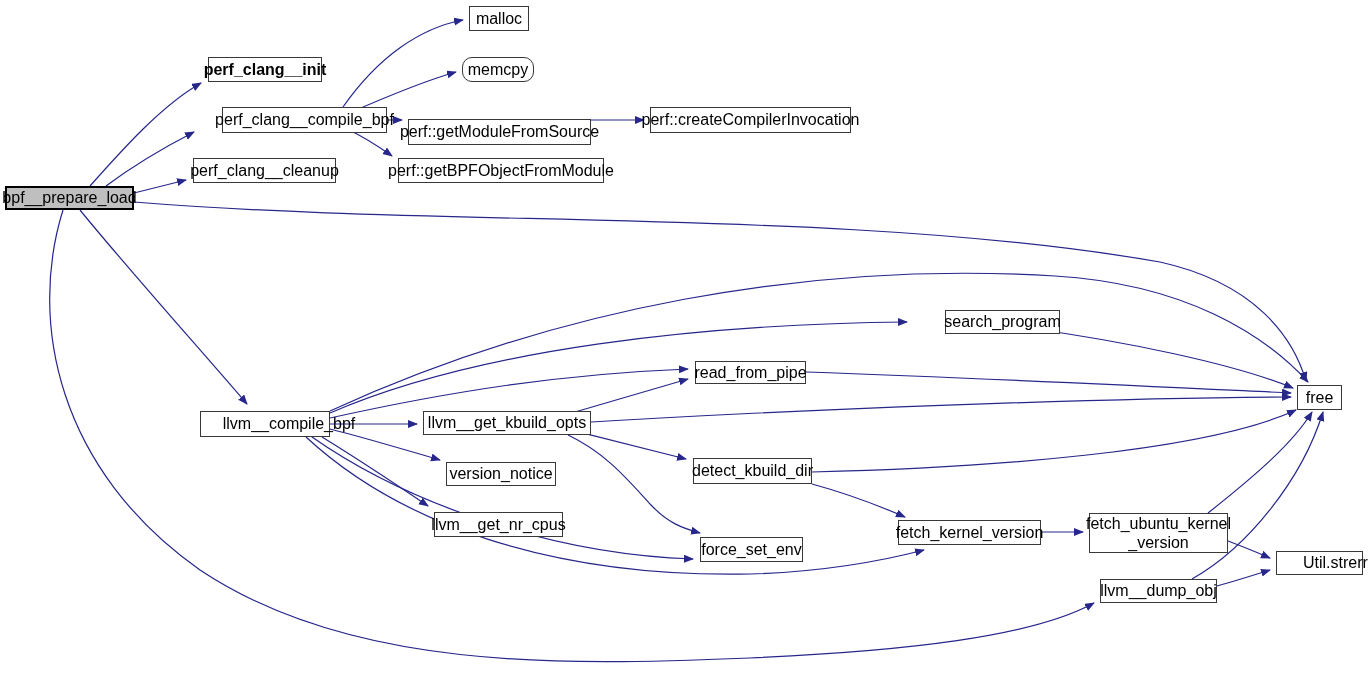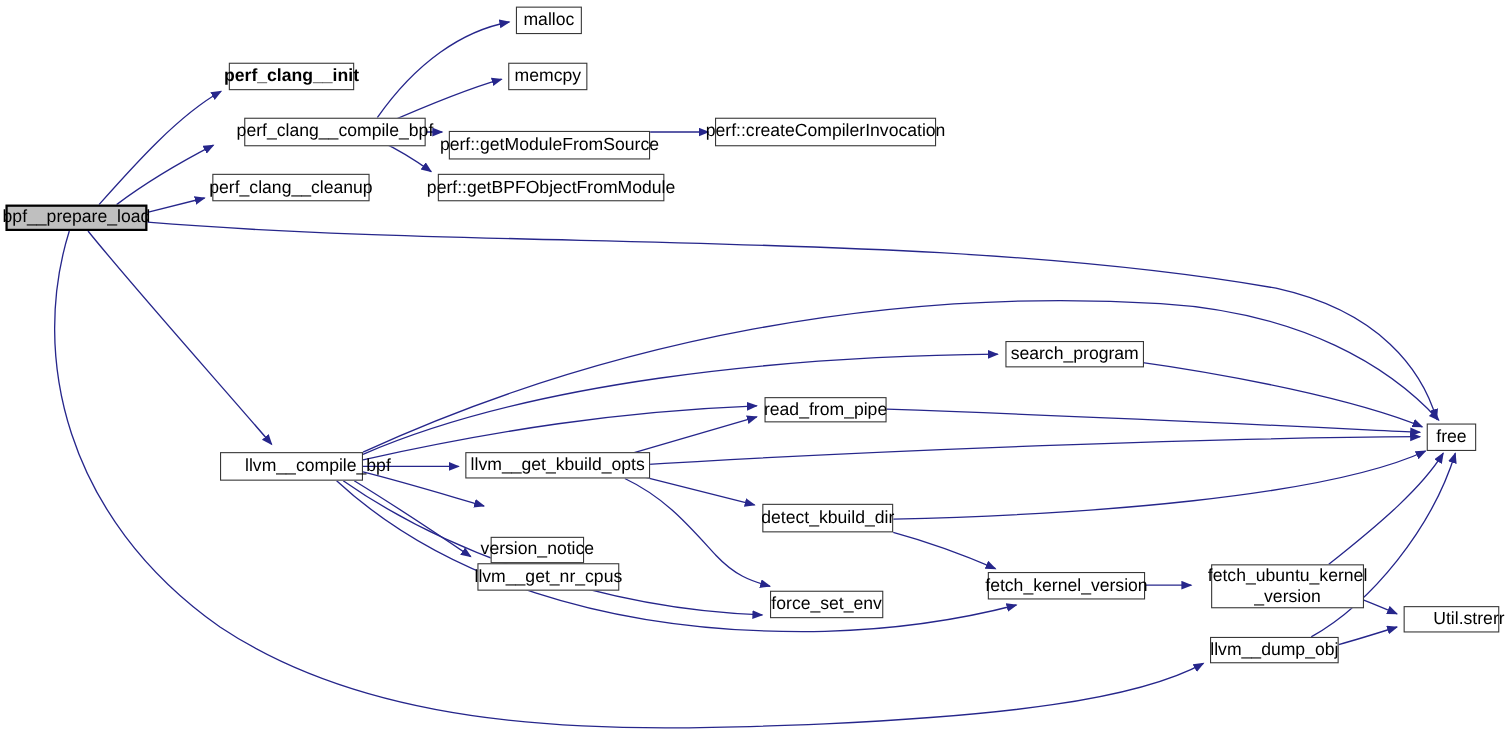--- a/index.html
+++ b/index.html
@@ -92,32 +92,32 @@
         <path d="M1192,579 C1247,548 1302,480 1323,412" class="edge" marker-end="url(#arrowhead)"></path>
         <path d="M1217,586 C1235,581 1251,576 1270,570" class="edge" marker-end="url(#arrowhead)"></path>
       </g>
   </svg>
   <div id="node-layer">
       <div class="node highlight" style="left: 5px; top: 186px; width: 129px; height: 24px;">bpf__prepare_load</div>
       <div class="node" style="left: 208px; top: 57px; width: 114px; height: 25px; font-weight: bold;">perf_clang__init</div>
       <div class="node" style="left: 182px; top: 107px; width: 165px; height: 26px; margin-left: 40px;">perf_clang__compile_bpf</div>
       <div class="node" style="left: 193px; top: 158px; width: 143px; height: 25px;">perf_clang__cleanup</div>
       <div class="node" style="left: 469px; top: 6px; width: 60px; height: 25px;">malloc</div>
-      <div class="node" style="left: 462px; top: 57px; width: 72px; height: 25px;">memcpy</div>
+      <div class="node" style="left: 462px; top: 57px; width: 72px; height: 25px; border-radius: 10px;">memcpy</div>
       <div class="node" style="left: 408px; top: 119px; width: 183px; height: 26px;">perf::getModuleFromSource</div>
       <div class="node" style="left: 650px; top: 107px; width: 201px; height: 26px;">perf::createCompilerInvocation</div>
       <div class="node" style="left: 398px; top: 158px; width: 206px; height: 25px; text-align: center;">perf::getBPFObjectFromModule</div>
       <div class="node" style="left: 200px; top: 411px; width: 130px; height: 26px; padding-left: 48px;">llvm__compile_bpf</div>
-      <div class="node" style="left: 914px; top: 310px; width: 126px; height: 24px;">search_program</div>
+      <div class="node" style="left: 945px; top: 310px; width: 115px; height: 24px;">search_program</div>
       <div class="node" style="left: 695px; top: 361px; width: 111px; height: 23px;">read_from_pipe</div>
       <div class="node" style="left: 423px; top: 411px; width: 168px; height: 24px;">llvm__get_kbuild_opts</div>
-      <div class="node" style="left: 446px; top: 462px; width: 85px; height: 24px; margin-top: 26px;">version_notice</div>
+      <div class="node" style="left: 446px; top: 462px; width: 110px; height: 24px;">version_notice</div>
       <div class="node" style="left: 434px; top: 512px; width: 129px; height: 25px;">llvm__get_nr_cpus</div>
       <div class="node" style="left: 693px; top: 458px; width: 119px; height: 26px;">detect_kbuild_dir</div>
       <div class="node" style="left: 700px; top: 537px; width: 103px; height: 25px;">force_set_env</div>
       <div class="node" style="left: 898px; top: 520px; width: 143px; height: 25px;">fetch_kernel_version</div>
-      <div class="node" style="left: 1089px; top: 513px; width: 139px; height: 40px; margin-left: 12px;">fetch_ubuntu_kernel
+      <div class="node" style="left: 1089px; top: 513px; width: 139px; height: 40px;">fetch_ubuntu_kernel
 _version</div>
       <div class="node" style="left: 1100px; top: 579px; width: 117px; height: 24px;">llvm__dump_obj</div>
       <div class="node" style="left: 1276px; top: 551px; width: 87px; height: 24px; padding-left: 46px;">Util.strerror</div>
       <div class="node" style="left: 1297px; top: 385px; width: 45px; height: 25px; text-align: right;">free</div>
     </div>
 </div>
 
 </body></html>

